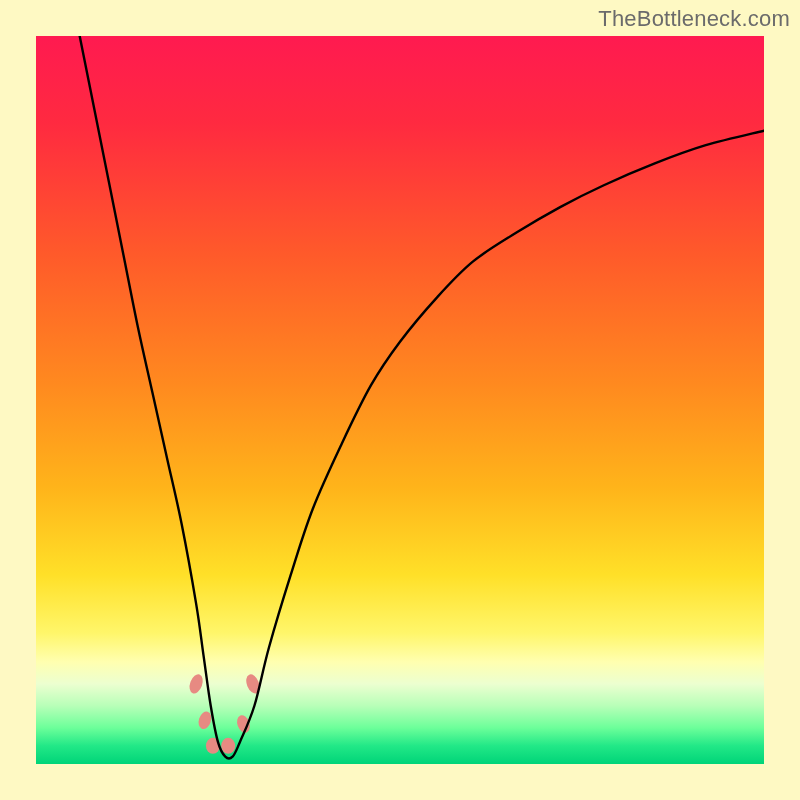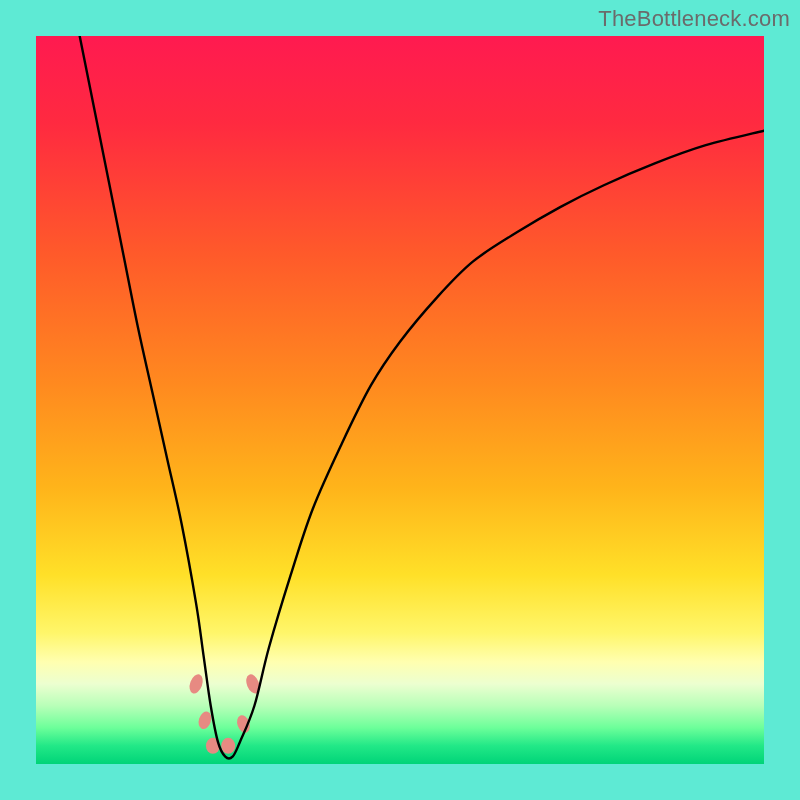--- a/index.html
+++ b/index.html
@@ -10,21 +10,21 @@
     background: #000;
     overflow: hidden;
     font-family: Arial, Helvetica, sans-serif;
   }
   .frame {
     position: absolute;
     left: 0;
     top: 0;
     width: 800px;
     height: 800px;
-    background: #5eead4;
+    background: #fef9c3;
   }
   .plot-area {
     position: absolute;
     left: 36px;
     top: 36px;
     width: 728px;
     height: 728px;
     overflow: hidden;
   }
   .gradient {

